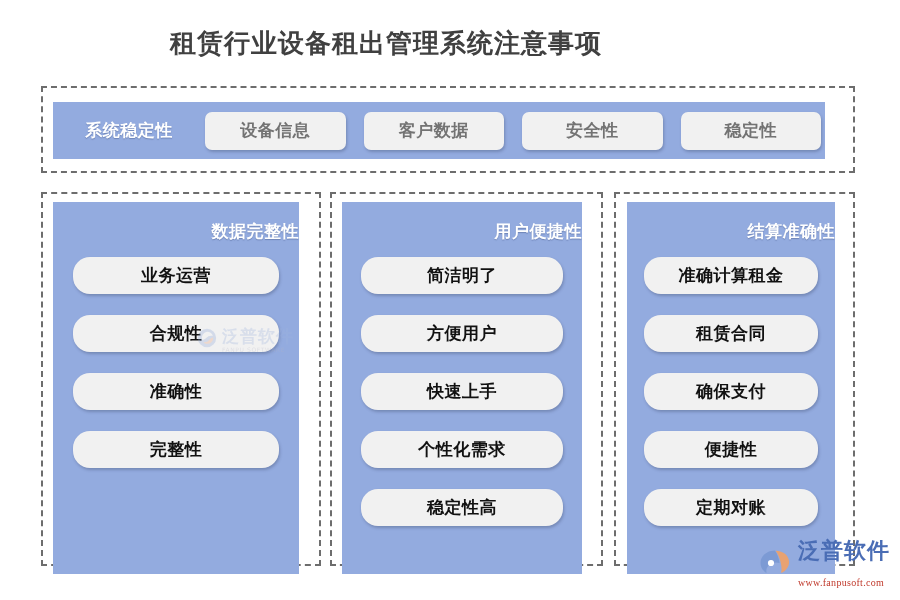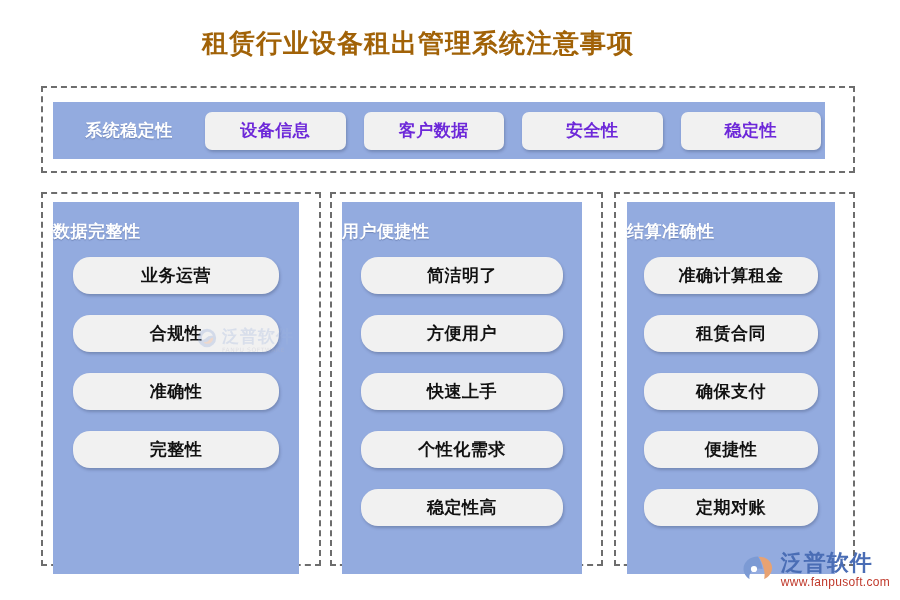--- a/index.html
+++ b/index.html
@@ -12,23 +12,22 @@
   }
   .page{position:relative;width:900px;height:600px;}
 
   
   .title{
     position:absolute;left:0;top:26px;width:772px;
     text-align:center;
     font-size:26px;
     font-weight:bold;
     letter-spacing:1px;
-    color:#a16207;
+    color:#404040;
     font-family:"DejaVu Sans","Liberation Sans",sans-serif;
-    padding-left:32px;
   }
 
   
   .dashed{
     position:absolute;
     border:2px dashed #6d6d6d;
     box-sizing:border-box;
     background:transparent;
   }
   .top-dashed{left:41px;top:86px;width:814px;height:87px;}
@@ -42,21 +41,21 @@
     position:absolute;
     background:#93abdf;
     box-sizing:border-box;
   }
   .top-blue{
     left:53px;top:102px;width:772px;height:57px;
     display:flex;align-items:center;
   }
   .col-blue{
     top:202px;height:372px;
-    display:flex;flex-direction:column;align-items:flex-start;
+    display:flex;flex-direction:column;align-items:flex-end;
   }
   .col-blue-1{left:53px;width:246px;}
   .col-blue-2{left:342px;width:240px;}
   .col-blue-3{left:627px;width:208px;}
 
   
   .bar-label{
     color:#ffffff;
     font-size:17px;
     font-weight:bold;
@@ -70,21 +69,21 @@
     display:flex;
     flex:1;
     gap:18px;
     padding-right:4px;
   }
   .pill{
     background:#f1f1f1;
     border-radius:7px;
     height:38px;
     display:flex;align-items:center;justify-content:center;
-    color:#6d28d9;
+    color:#737373;
     font-size:17px;
     font-weight:bold;
     letter-spacing:.5px;
     box-shadow:1px 2px 3px rgba(40,50,80,.28);
     flex:1 1 0;
   }
 
   
   .col-title{
     color:#ffffff;
@@ -138,22 +137,22 @@
     right:10px;bottom:12px;
     display:flex;align-items:center;gap:6px;
     pointer-events:none;
   }
   .logo .mark{position:relative;width:34px;height:30px;flex:none;}
   .logo .logo-text{display:flex;flex-direction:column;line-height:1;}
   .logo .logo-cn{
     font-size:22px;font-weight:bold;color:#4a6db5;letter-spacing:1px;
   }
   .logo .logo-url{
-    font-size:12px;color:#c0392b;letter-spacing:.3px;margin-top:2px;
-    font-family:Liberation Sans, sans-serif;
+    font-size:10px;color:#c0392b;letter-spacing:.3px;margin-top:16px;
+    font-family:Liberation Serif, serif;
   }
 </style>
 </head>
 <body>
 
 <div class="page">
 
   <div class="title">租赁行业设备租出管理系统注意事项</div>
 
   <div class="dashed top-dashed"></div>

